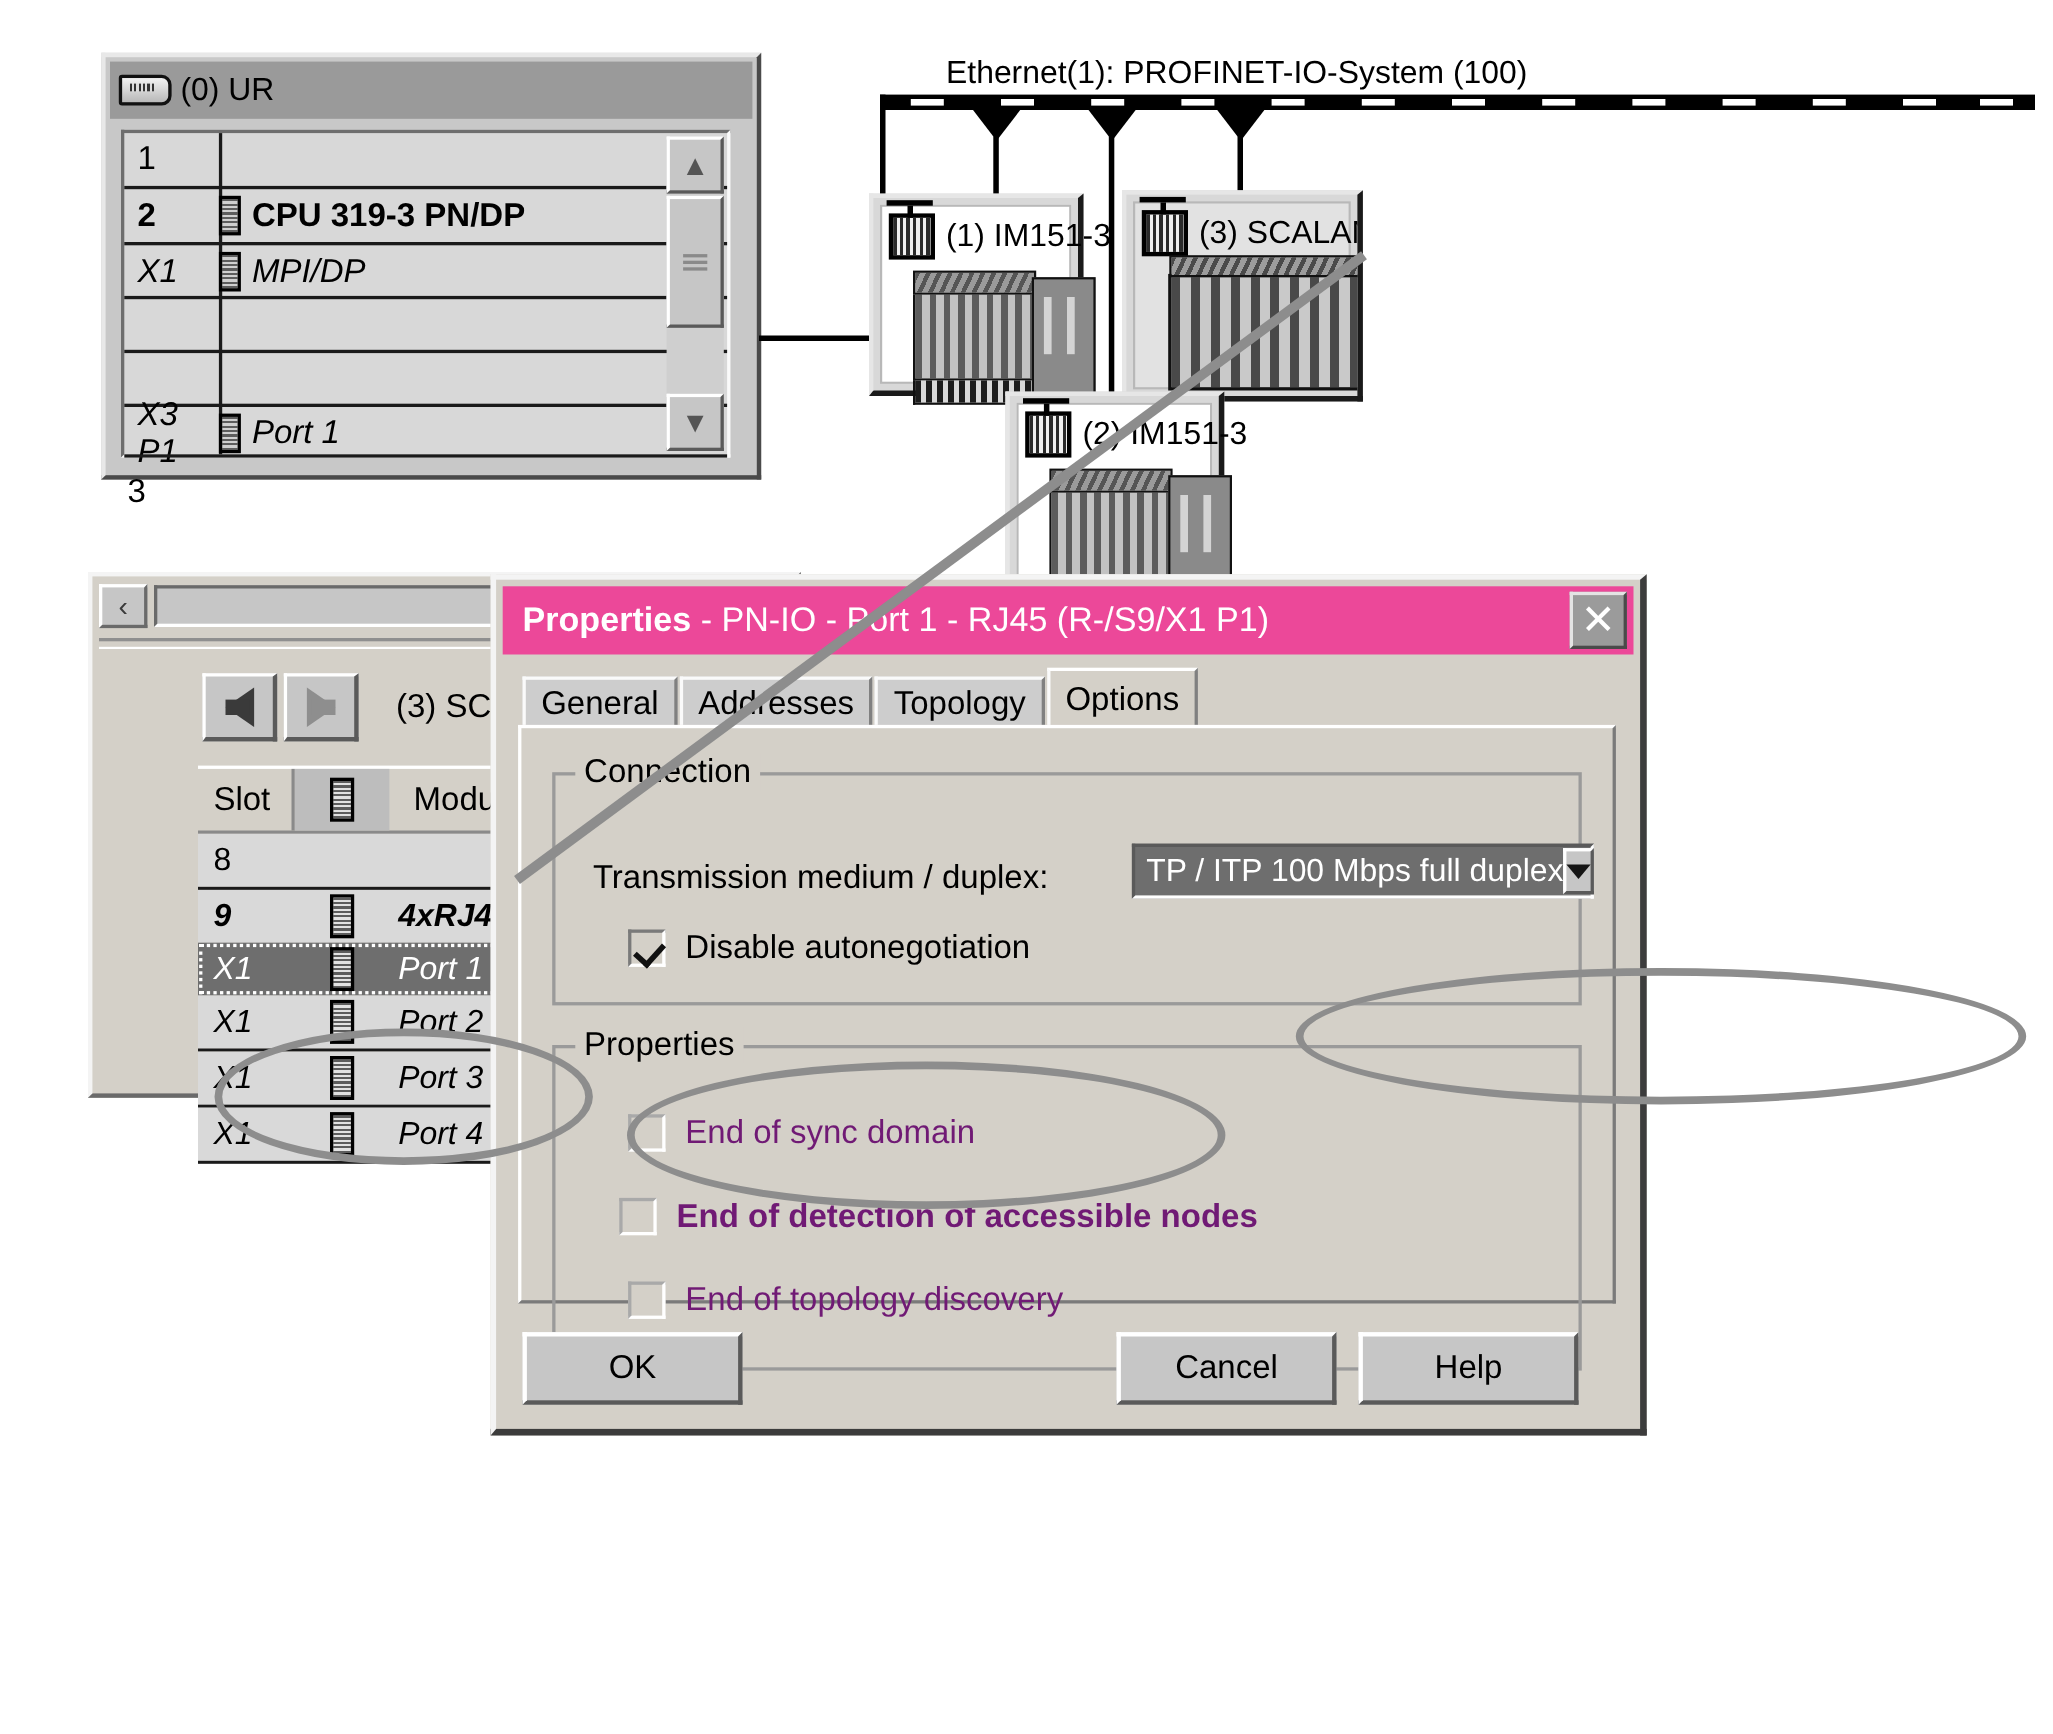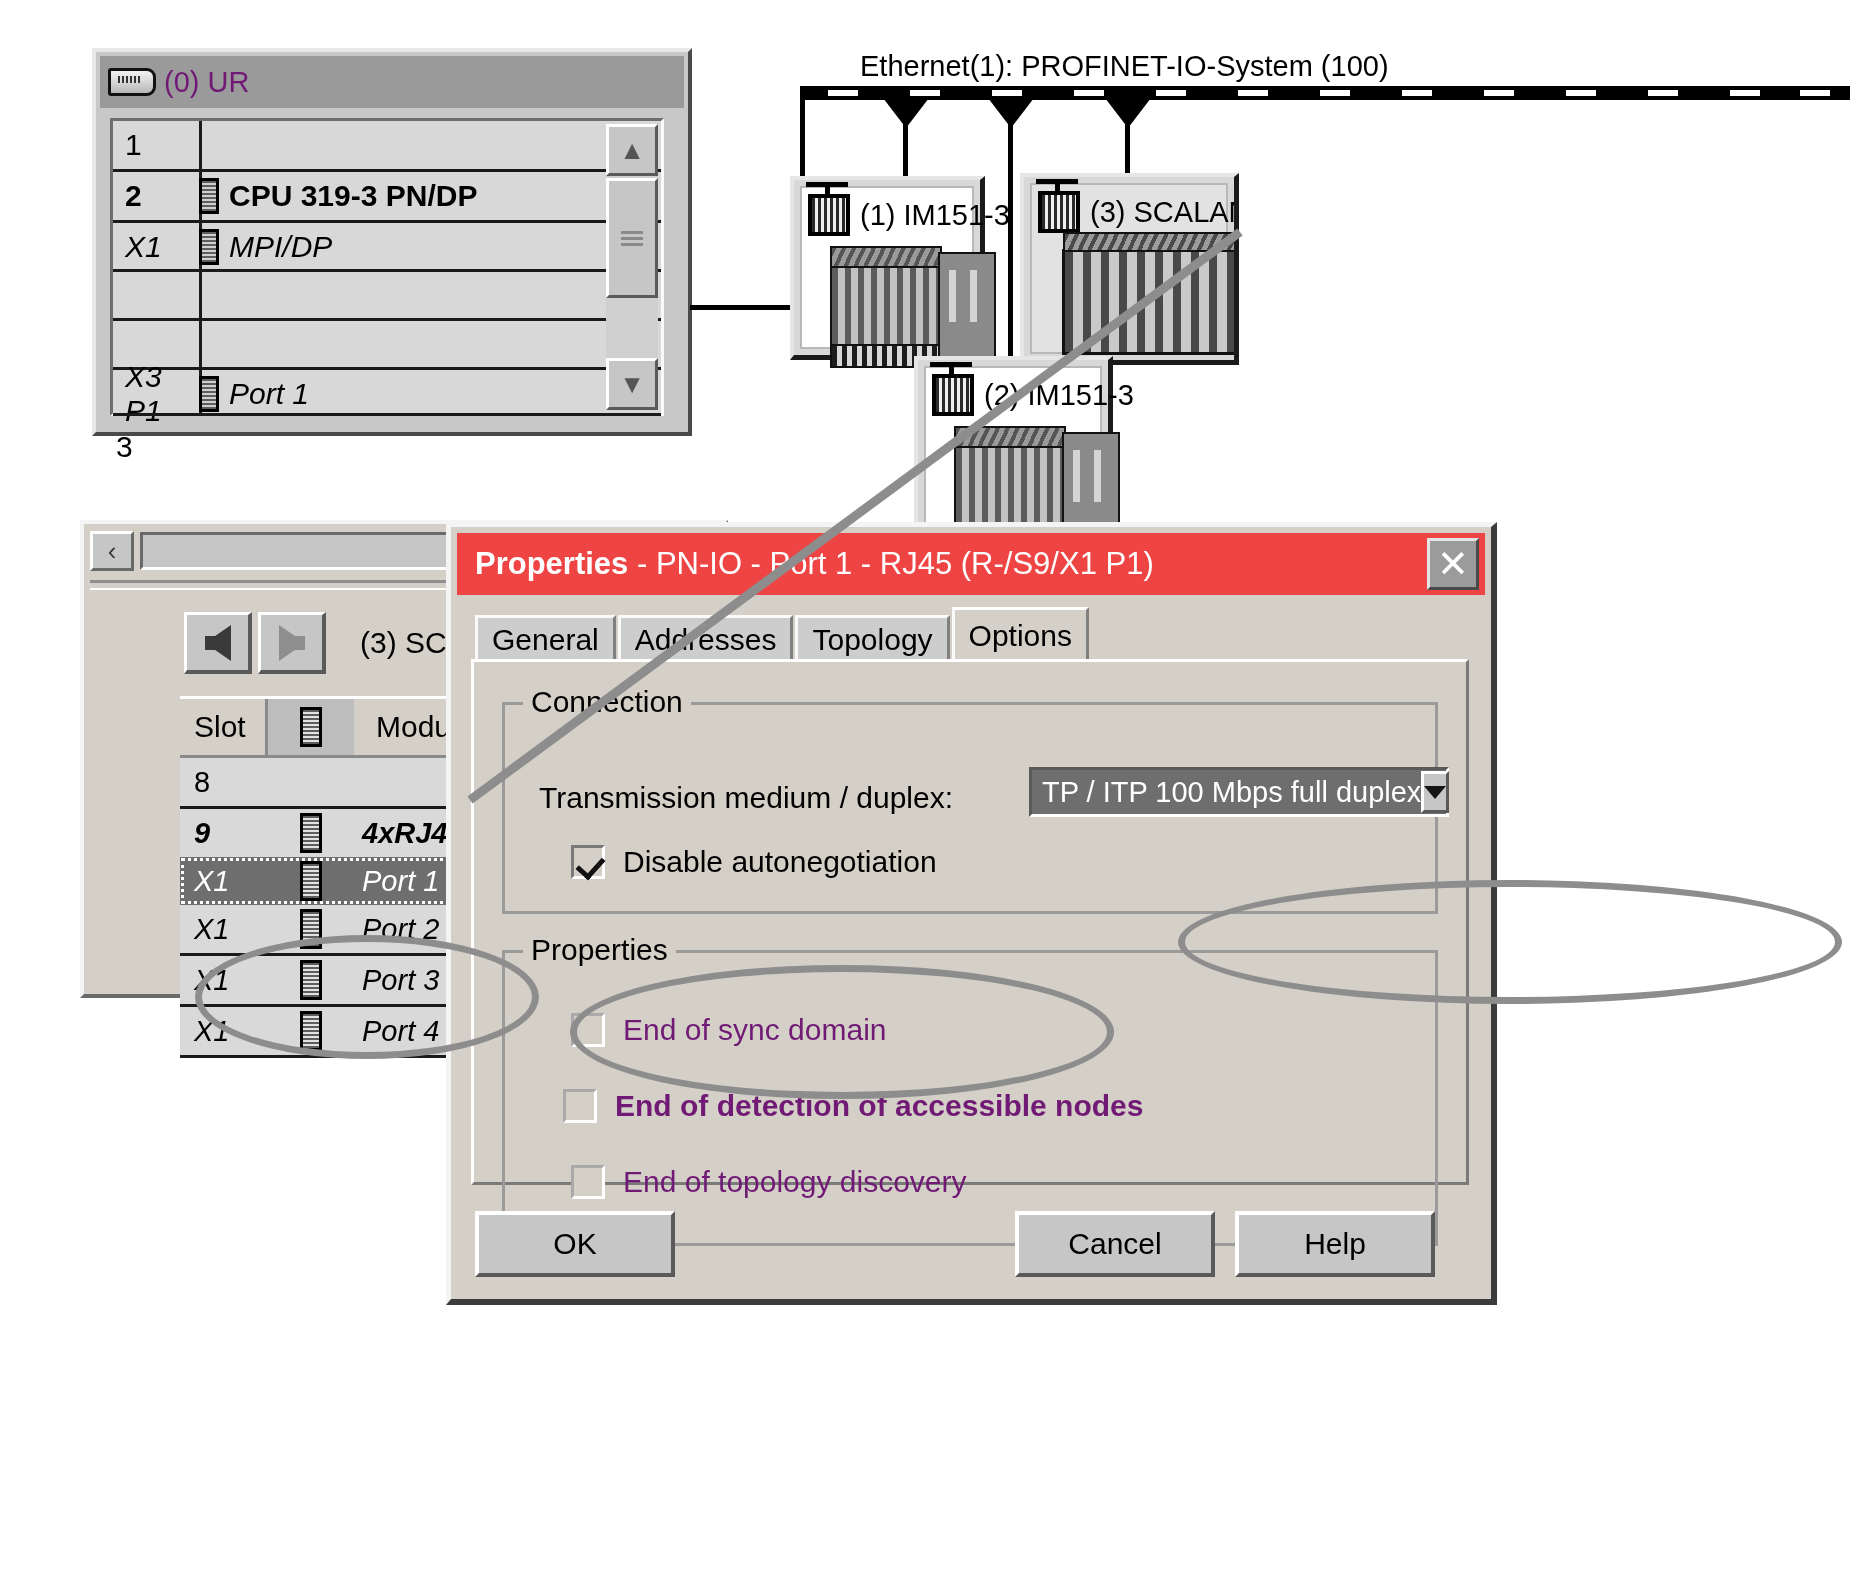--- a/index.html
+++ b/index.html
@@ -6,21 +6,21 @@
   body{width:1866px;height:1576px;position:relative;overflow:hidden;
        font-family:"Liberation Sans", sans-serif;color:#000;}
   .abs{position:absolute;}
 
   
   #rack{left:92px;top:48px;width:592px;height:380px;background:#c8c8c8;
         border-top:4px solid #e8e8e8;border-left:4px solid #e8e8e8;
         border-right:4px solid #4a4a4a;border-bottom:4px solid #4a4a4a;}
   #rack-title{position:absolute;left:4px;top:4px;right:4px;height:52px;
         background:#9a9a9a;display:flex;align-items:center;padding-left:8px;}
-  #rack-title .tl{font-size:29px;color:#701a75;letter-spacing:0px;margin-left:8px;
+  #rack-title .tl{font-size:29px;color:#000000;letter-spacing:0px;margin-left:8px;
         font-family:"Liberation Sans", sans-serif;}
   .rackicon{width:42px;height:22px;background:linear-gradient(#f2f2f2,#b8b8b8);
         border:3px solid #111;border-radius:3px 9px 9px 3px;position:relative;}
   .rackicon:after{content:"";position:absolute;left:7px;top:5px;width:22px;height:7px;
         background:repeating-linear-gradient(90deg,#333 0 2px,#ddd 2px 4px);}
   #rack-body{position:absolute;left:14px;top:66px;width:548px;height:292px;
         background:#d8d8d8;border-top:3px solid #6e6e6e;border-left:3px solid #6e6e6e;
         border-right:3px solid #fafafa;border-bottom:3px solid #fafafa;}
   .rrow{position:absolute;left:0;height:48px;display:flex;align-items:center;}
   .rslot{width:86px;padding-left:12px;font-size:30px;box-sizing:border-box;}
@@ -123,21 +123,21 @@
   .mrow .ic{width:86px;display:flex;align-items:center;justify-content:center;}
   .mrow .n{font-size:29px;font-style:italic;padding-left:8px;white-space:nowrap;}
   .mrow.sel{background:#6e6e6e;color:#fff;outline:3px dotted #fff;outline-offset:-4px;}
   .mrow .n.b{font-weight:bold;}
   .hline{height:3px;background:#1a1a1a;}
 
   
   #dlg{left:446px;top:522px;width:1040px;height:772px;background:#d4d0c8;
        border-top:5px solid #f4f4f4;border-left:5px solid #f4f4f4;
        border-right:6px solid #3c3c3c;border-bottom:6px solid #3c3c3c;}
-  #dlg-tb{position:absolute;left:6px;top:6px;right:6px;height:62px;background:#ef4444;
+  #dlg-tb{position:absolute;left:6px;top:6px;right:6px;height:62px;background:#ec4899;
        display:flex;align-items:center;justify-content:space-between;padding:0 6px 0 18px;}
   #dlg-tb .t{font-size:31px;color:#fff;white-space:nowrap;font-weight:bold;}
   #dlg-tb .t .lt{font-weight:normal;}
   #dlg-close{width:52px;height:52px;background:#9b9b9b;
        border-top:3px solid #e4e4e4;border-left:3px solid #e4e4e4;
        border-right:3px solid #4a4a4a;border-bottom:3px solid #4a4a4a;
        display:flex;align-items:center;justify-content:center;
        font-size:38px;color:#fff;line-height:1;box-sizing:border-box;}
   #tabstrip{position:absolute;left:24px;top:82px;display:flex;align-items:flex-end;height:52px;}
   .tab{height:46px;padding:0 14px;display:flex;align-items:center;font-size:30px;

